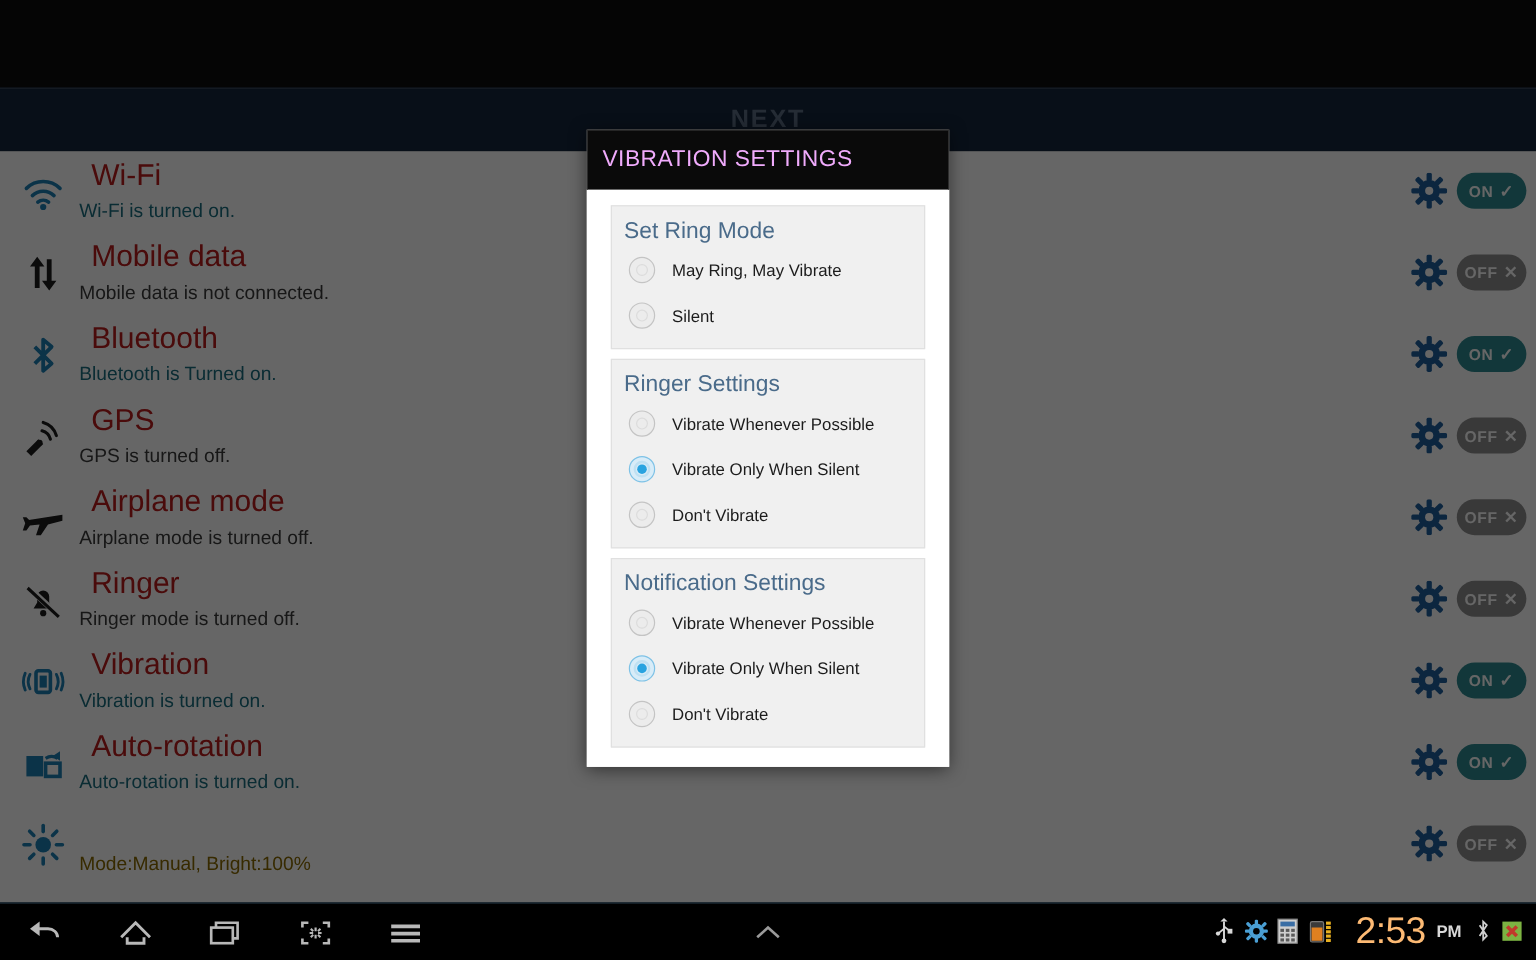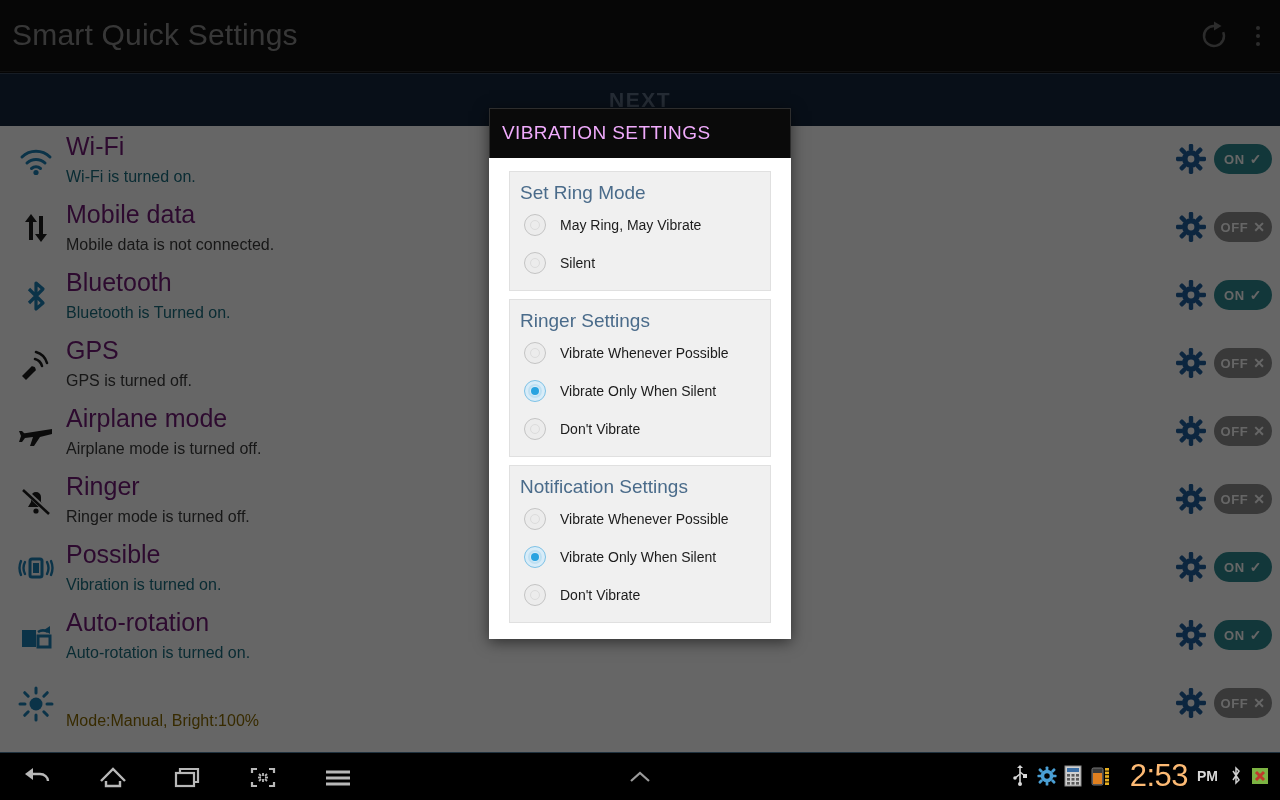--- a/index.html
+++ b/index.html
@@ -83,23 +83,23 @@
     height: 68px;
     box-sizing: border-box;
   }
   .row-icon {
     position: absolute;
     left: 16px; top: 14px;
     width: 40px; height: 40px;
   }
   .row-title {
     position: absolute;
-    left: 66px; top: 6px;
+    left: 76px; top: 6px;
     font-size: 25px;
-    color: #701a75;
+    color: #b91c1c;
     white-space: nowrap;
   }
   .row-sub {
     position: absolute;
     left: 66px; top: 42px;
     font-size: 16px;
     color: #3b3b3b;
     white-space: nowrap;
   }
   .row-sub.on   { color: #1a6e80; }
@@ -268,36 +268,20 @@
     font-size: 14px;
     font-weight: bold;
     margin-right: 4px;
   }
 </style>
 </head>
 <body>
 
 <div id="screen">
 
-  <div id="appbar">
-    <div id="app-title">Smart Quick Settings</div>
-
-    <div class="appbar-icon" id="refresh-icon">
-      <svg viewBox="0 0 32 32" width="32" height="32">
-        <path d="M16 6 a10 10 0 1 0 9.2 6.1" fill="none" stroke="#6f6f6f" stroke-width="2.4"></path>
-        <path d="M16 1.5 L16 10.5 L23.5 6 Z" fill="#6f6f6f"></path>
-      </svg>
-    </div>
-
-    <div class="appbar-icon" id="overflow-icon">
-      <div class="dot3" style="top:6px"></div>
-      <div class="dot3" style="top:14px"></div>
-      <div class="dot3" style="top:22px"></div>
-    </div>
-  </div>
 
   <div id="next-banner">
     <div id="next-label">NEXT</div>
   </div>
 
   <div id="list">
       <div class="row">
         <div class="row-icon"><svg viewBox="0 0 40 40" width="40" height="40">
             <g fill="none" stroke="#1c7fb5" stroke-width="3" stroke-linecap="round">
               <path d="M6 17 a20 20 0 0 1 28 0"></path>
@@ -467,21 +451,21 @@
         <div class="row-icon"><svg viewBox="0 0 40 40" width="40" height="40">
             <rect x="14" y="11" width="12" height="18" rx="2" fill="none" stroke="#1c7fb5" stroke-width="3"></rect>
             <rect x="17" y="15" width="6" height="10" fill="#1c7fb5"></rect>
             <g fill="none" stroke="#1c7fb5" stroke-width="2.4" stroke-linecap="round">
               <path d="M9 14 q-3 6 0 12"></path>
               <path d="M5 13 q-3 7 0 14"></path>
               <path d="M31 14 q3 6 0 12"></path>
               <path d="M35 13 q3 7 0 14"></path>
             </g>
           </svg></div>
-        <div class="row-title">Possible</div>
+        <div class="row-title">Vibration</div>
         <div class="row-sub on">Vibration is turned on.</div>
         <div class="row-gear"><svg viewBox="0 0 30 30" width="30" height="30">
             <g fill="#1f5f9e">
               <circle cx="15" cy="15" r="9"></circle>
               <rect x="12.8" y="0" width="4.4" height="7" rx="1.4"></rect>
               <rect x="12.8" y="23" width="4.4" height="7" rx="1.4"></rect>
               <rect x="0" y="12.8" width="7" height="4.4" rx="1.4"></rect>
               <rect x="23" y="12.8" width="7" height="4.4" rx="1.4"></rect>
               <rect x="12.8" y="0" width="4.4" height="7" rx="1.4" transform="rotate(45 15 15)"></rect>
               <rect x="12.8" y="23" width="4.4" height="7" rx="1.4" transform="rotate(45 15 15)"></rect>

